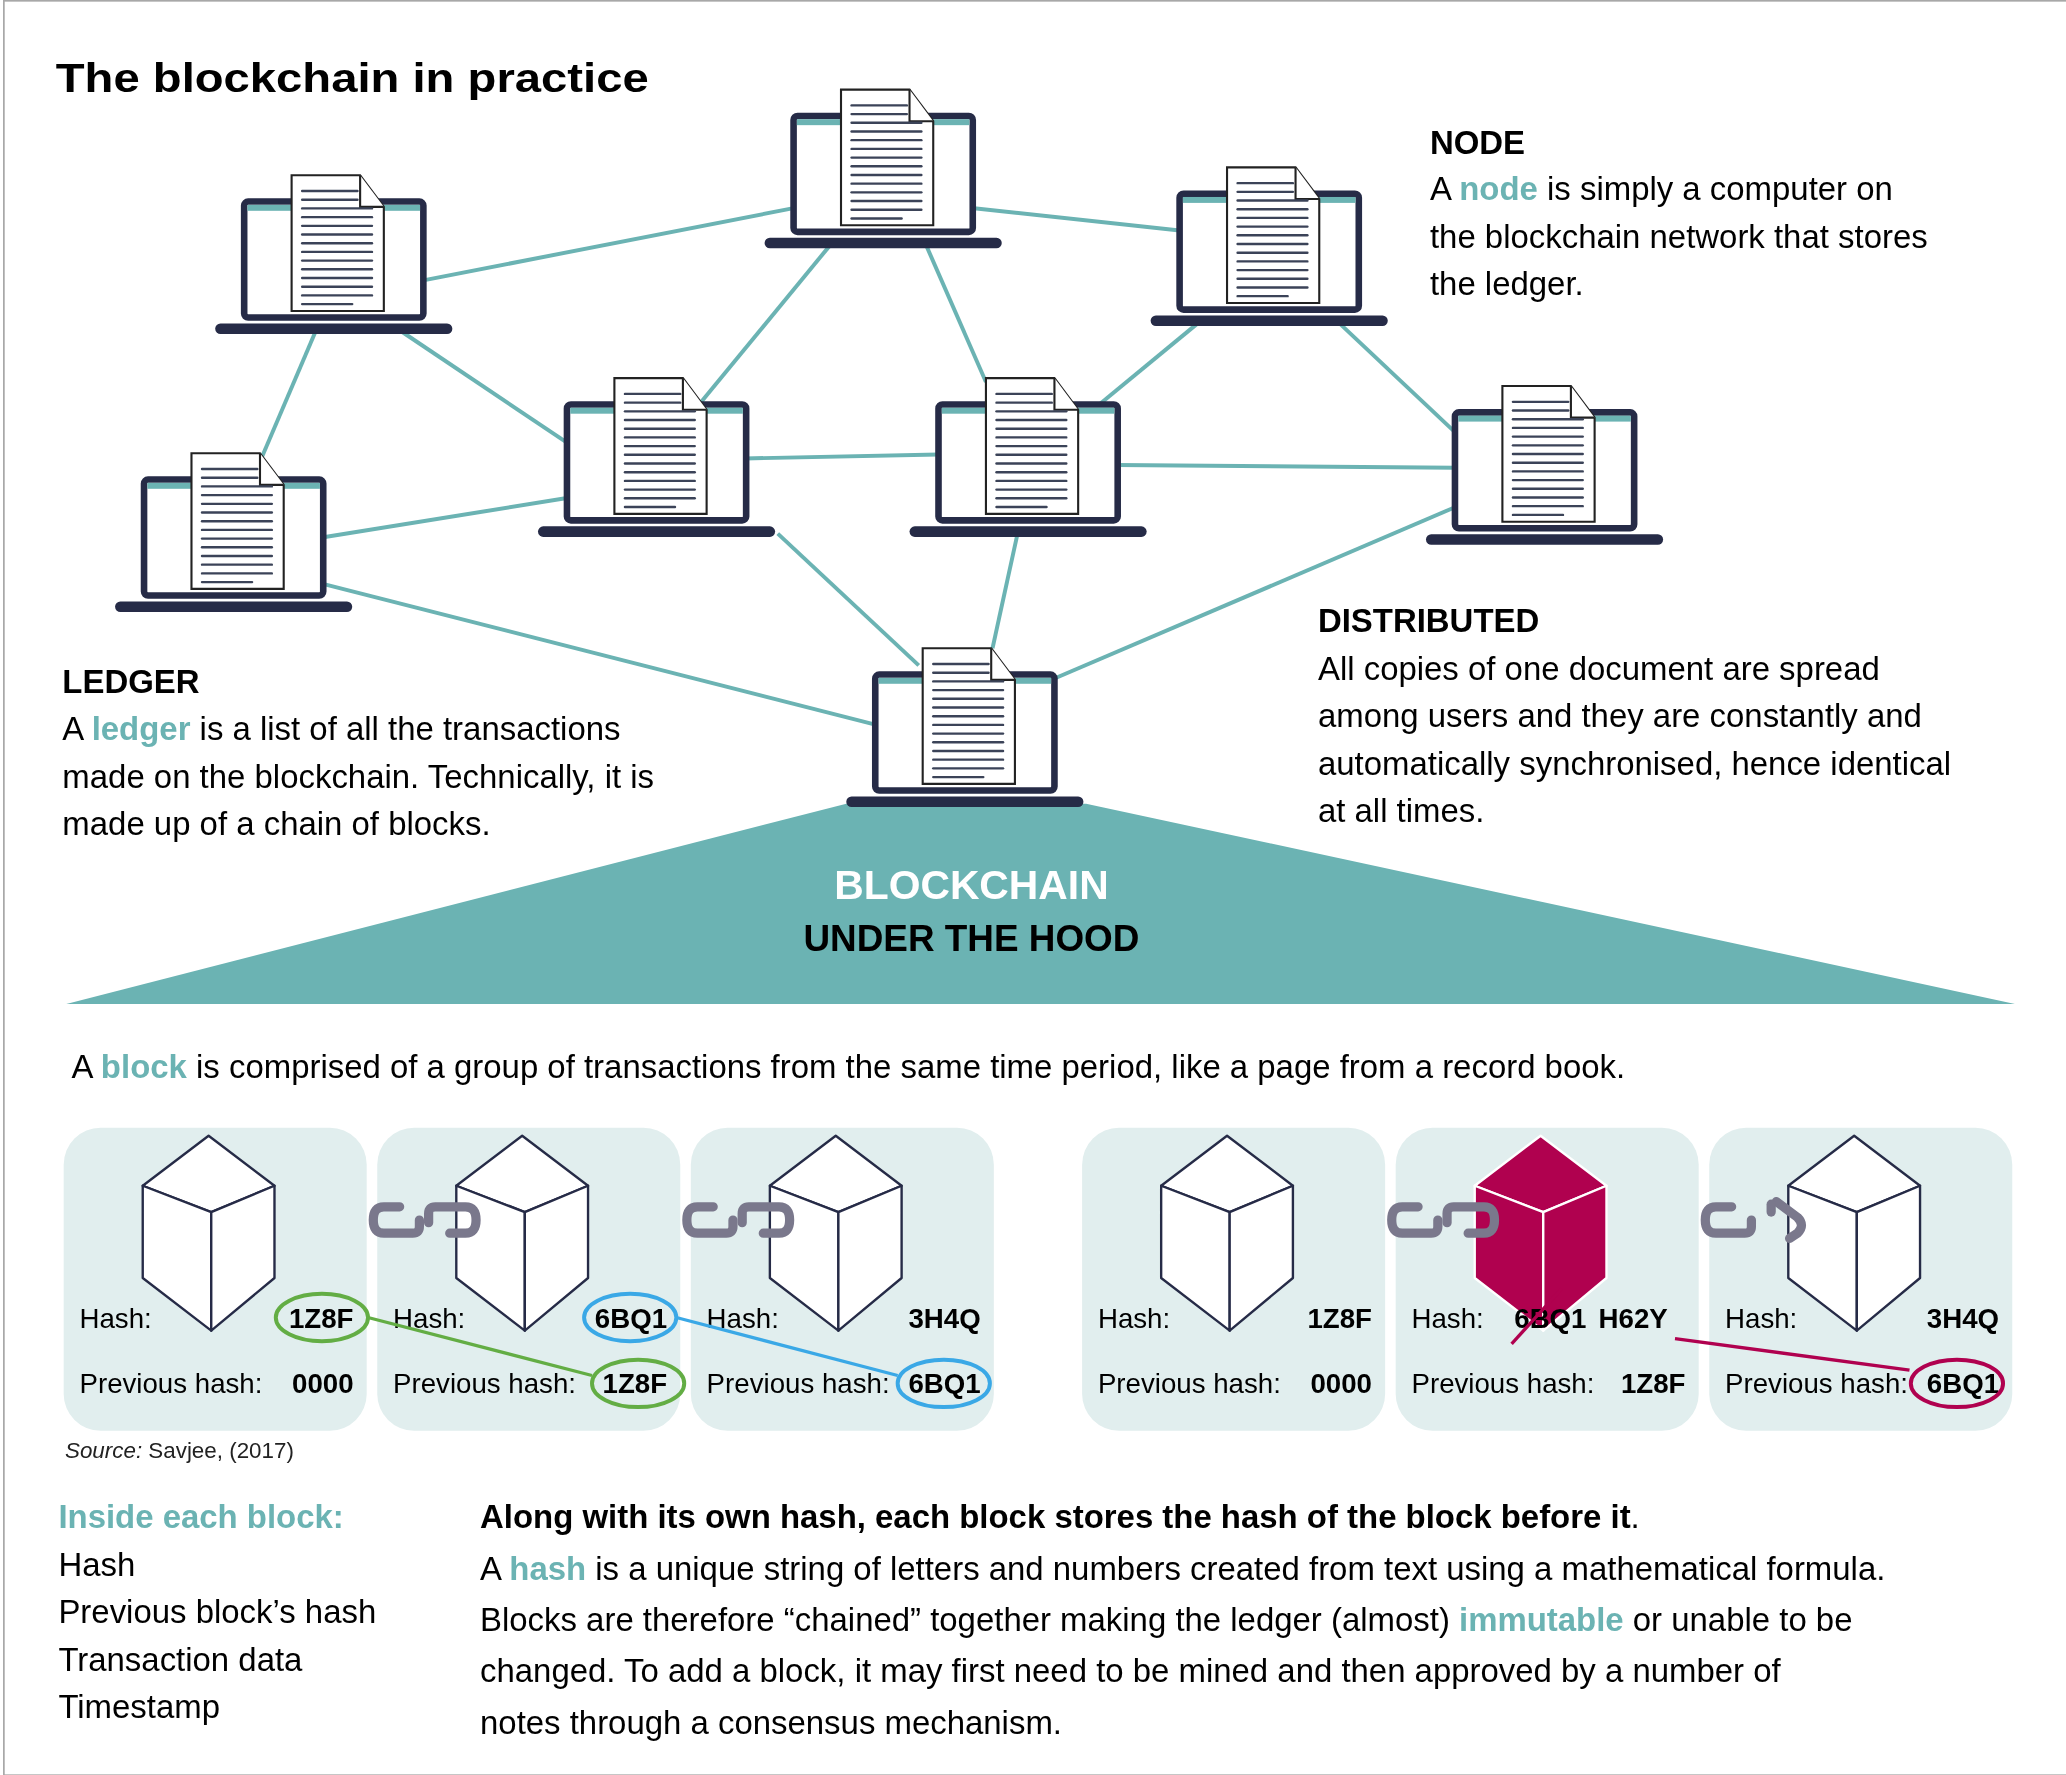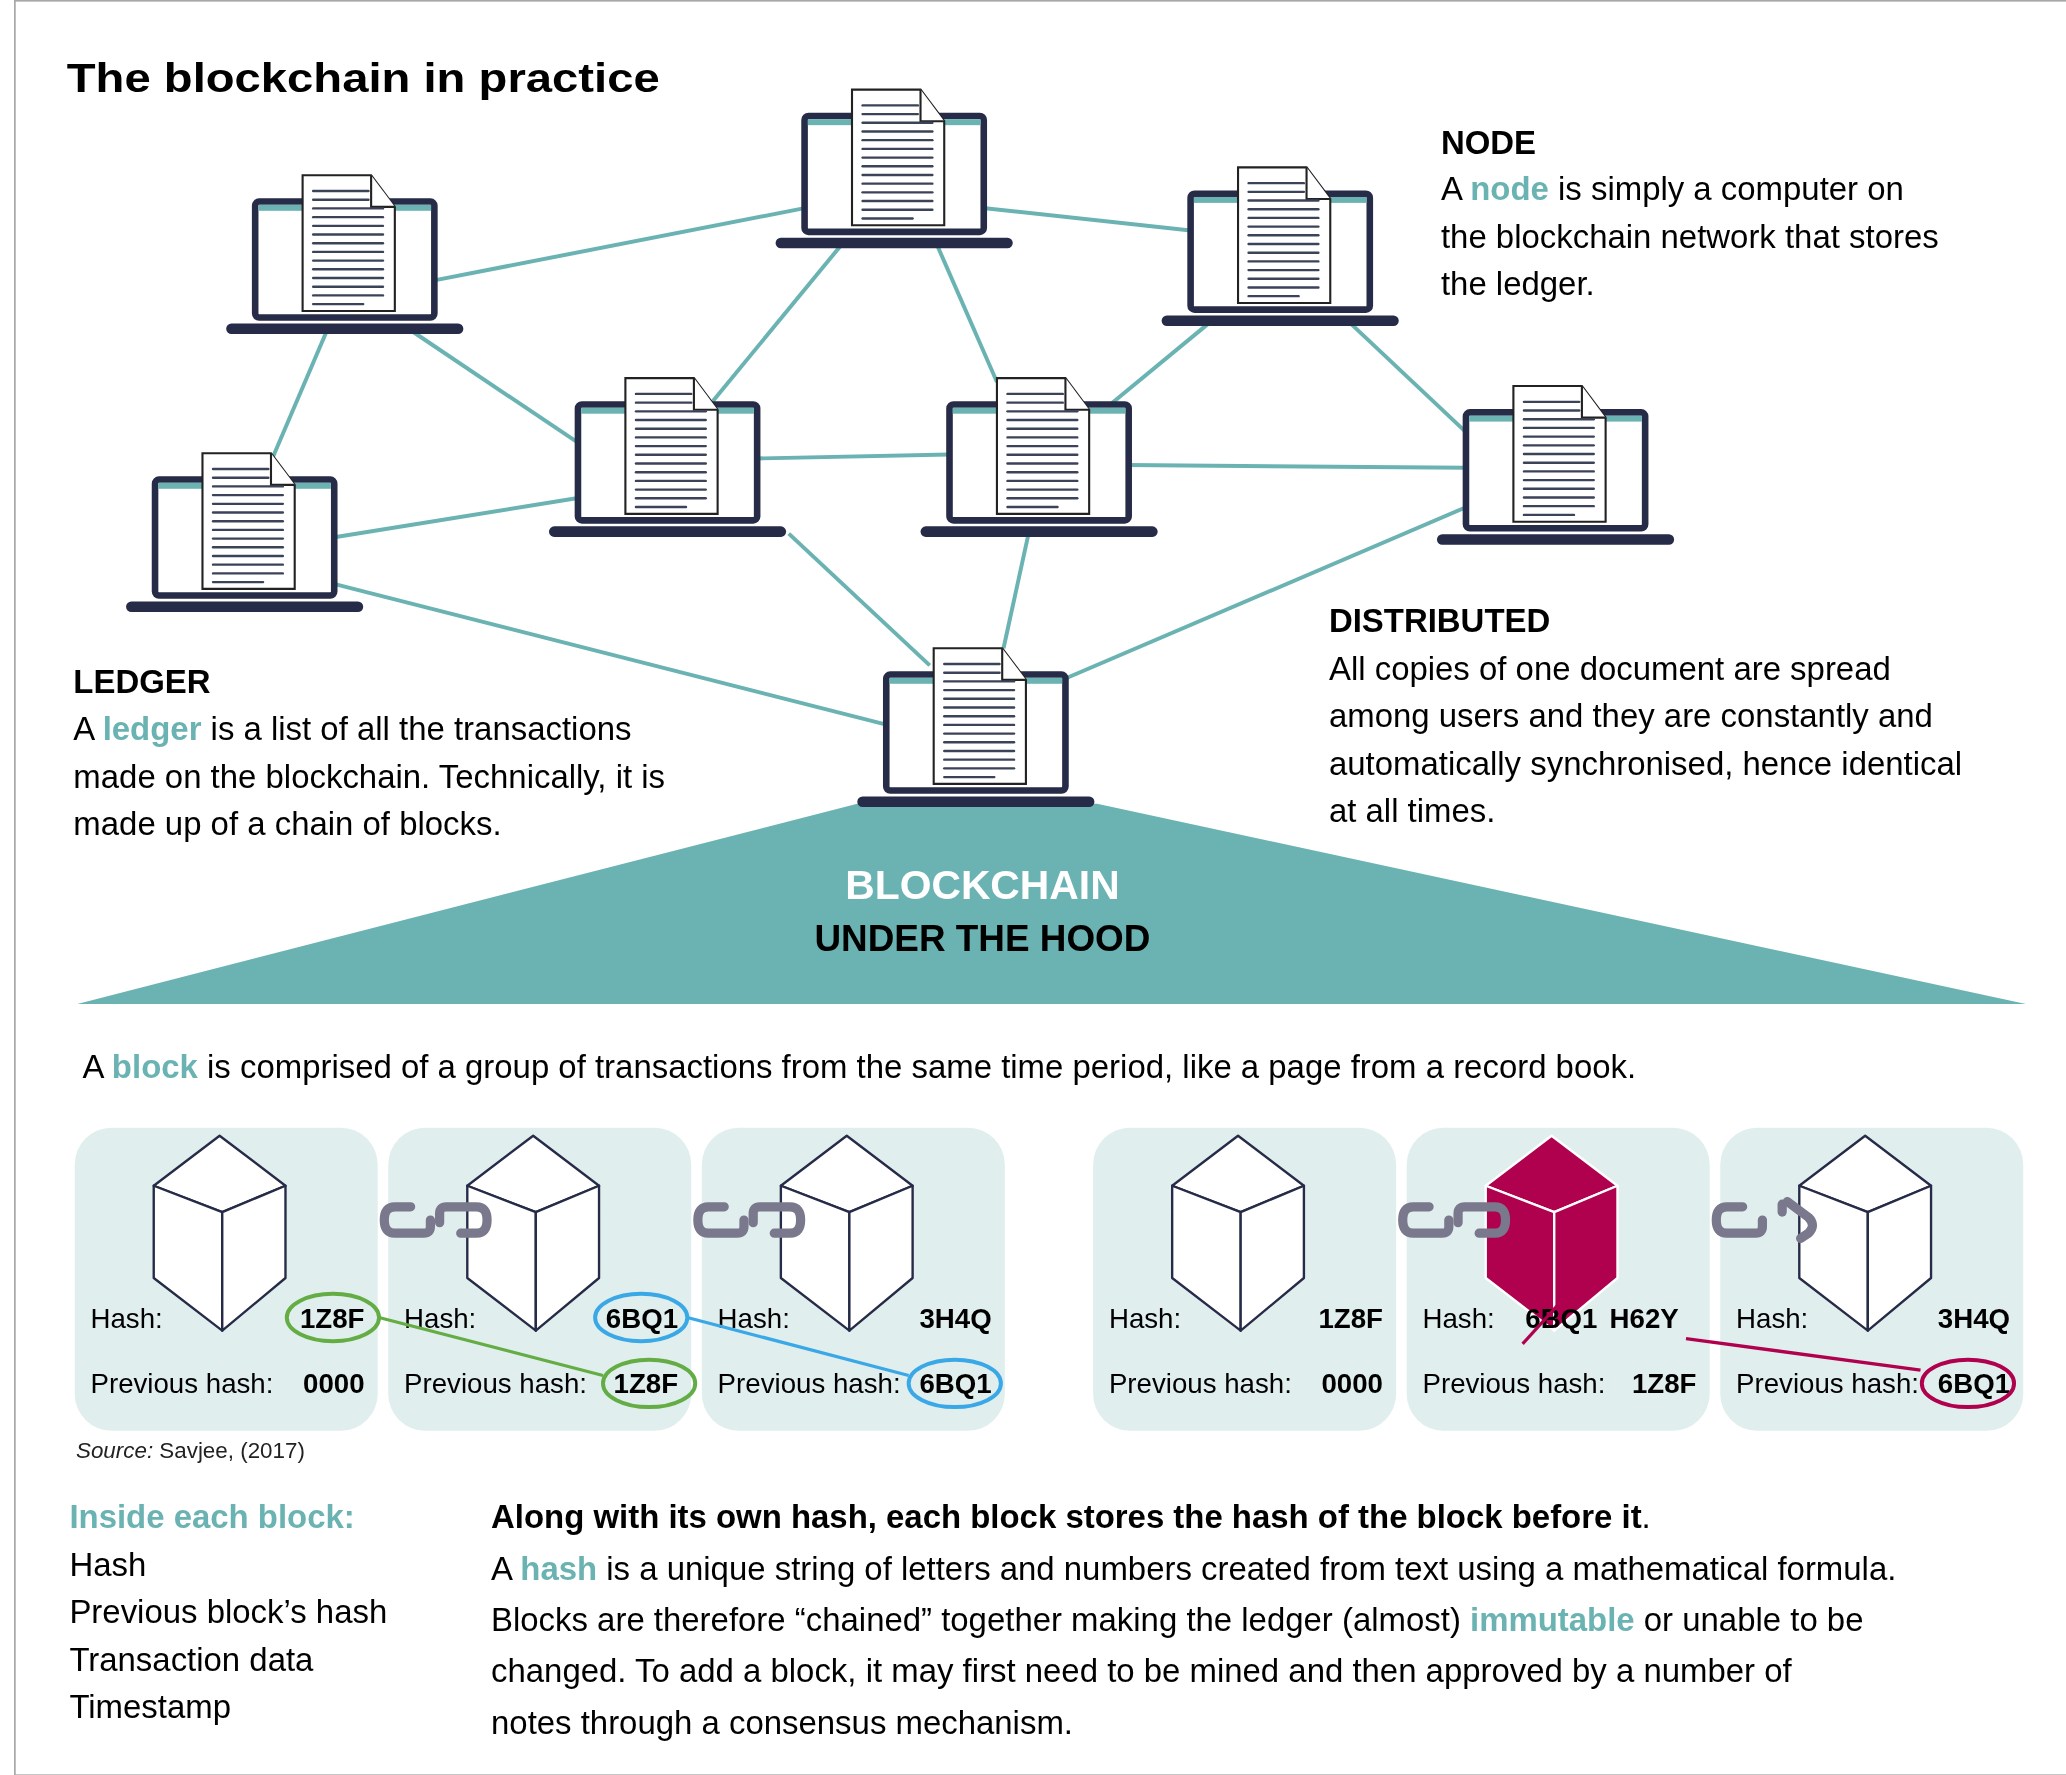--- a/index.html
+++ b/index.html
@@ -1,17 +1,17 @@
 <!DOCTYPE html>
 <html style="font-size:6.9px"><head>
 <meta charset="utf-8">
 <style>
   html, body { margin: 0; padding: 0; background: #ffffff; }
   body { width: 2066px; height: 1776px; overflow: hidden; }
-  #stage { position: absolute; left: 14px; top: 0; width: 1635px; height: 1776px; text-align: center; }
+  #stage { position: absolute; left: 3px; top: 0; width: 1635px; height: 1776px; text-align: center; }
   svg { display: block; }
   .sans { font-family: "Liberation Sans", sans-serif; }
   .t-title { font-weight: 700; font-size: 31px; fill: #000; }
   .t-head { font-weight: 700; font-size: 25px; fill: #000; }
   .t-body { font-weight: 400; font-size: 25px; fill: #000; }
   .t-accent { font-weight: 700; fill: #6bb3b3; }
   .t-bc1 { font-weight: 700; font-size: 31px; fill: #ffffff; }
   .t-bc2 { font-weight: 700; font-size: 28px; fill: #000; }
   .t-hash { font-weight: 400; font-size: 21px; fill: #000; }
   .t-hashval { font-weight: 700; font-size: 21px; fill: #000; }

